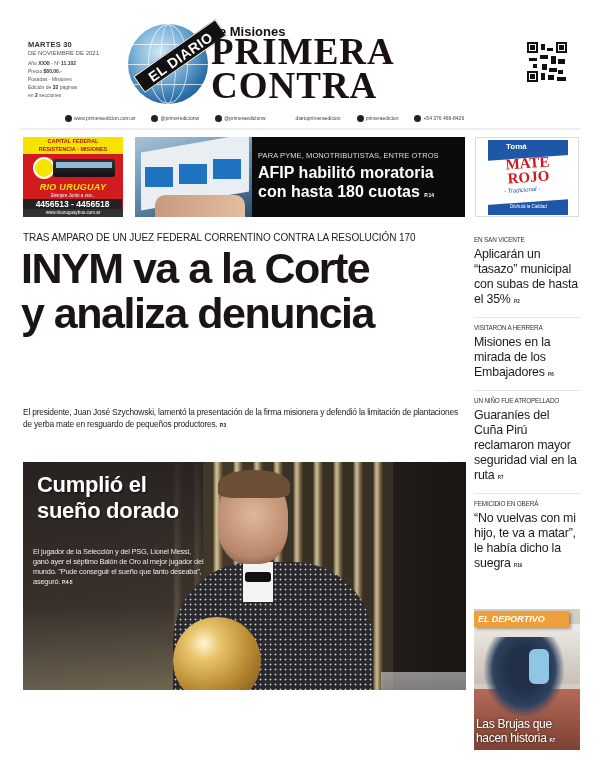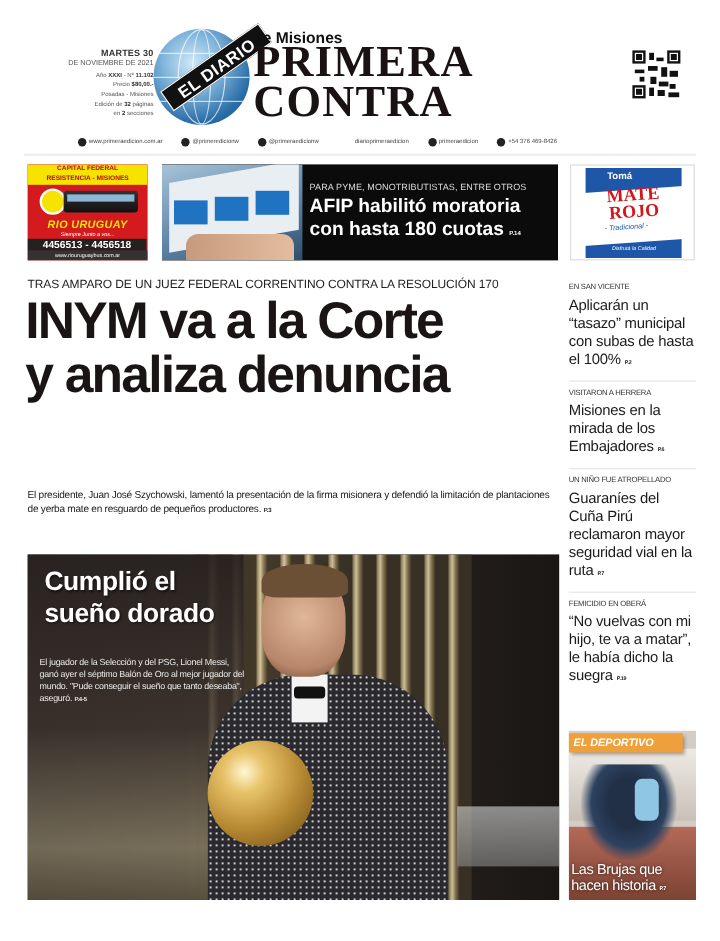--- a/index.html
+++ b/index.html
@@ -1,21 +1,21 @@
 <!DOCTYPE html>
 <html><head>
 <meta charset="utf-8">
 <style>
   * { box-sizing: border-box; margin: 0; padding: 0; }
   html, body { width: 600px; height: 784px; background: #ffffff; overflow: hidden; }
   body { position: relative; font-family: "Liberation Sans", sans-serif; color: #1b1b1b; }
 
   
   .masthead { position: absolute; left: 0; top: 0; width: 600px; height: 110px; }
-  .edition-info { position: absolute; left: 28px; top: 40px; width: 100px; text-align: right; }
+  .edition-info { position: absolute; left: 28px; top: 40px; width: 100px; }
   .edition-info .day { font-size: 7.5px; font-weight: bold; color: #333; letter-spacing: 0.2px; }
   .edition-info .date { font-size: 6px; color: #555; margin-top: 1px; }
   .edition-info .meta { font-size: 5px; color: #555; line-height: 8px; margin-top: 3px; }
   .edition-info .meta b { color: #333; }
 
   .logo { position: absolute; left: 128px; top: 18px; width: 350px; height: 82px; }
   .globe { position: absolute; left: 0; top: 6px; width: 80px; height: 80px; border-radius: 50%;
     background: radial-gradient(circle at 40% 35%, #cfe8f7 0%, #7fb4da 35%, #2b6ea8 70%, #184f86 100%);
     overflow: hidden; }
   .globe .lat { position: absolute; left: 0; width: 100%; height: 1px; background: rgba(255,255,255,0.7); }
@@ -67,21 +67,21 @@
   .ad-mate .calidad { position: absolute; left: 34px; top: 66px; font-size: 4.5px; color: #fff; font-style: italic; }
 
   
   .kicker { position: absolute; left: 23px; top: 232px; font-size: 10px; color: #222; letter-spacing: -0.1px; }
   .headline { position: absolute; left: 21px; top: 246px; width: 450px; font-family: "Liberation Sans", sans-serif; font-weight: bold;
     font-size: 43px; line-height: 45px; color: #1a1414; letter-spacing: -1.5px; }
   .lead { position: absolute; left: 23px; top: 406px; width: 440px; font-size: 8.4px; line-height: 12px; color: #222; letter-spacing: -0.2px; }
   .lead .pg { font-size: 5px; font-weight: bold; }
 
   
-  .photo { position: absolute; left: 23px; top: 462px; width: 443px; height: 288px; overflow: hidden;
+  .photo { position: absolute; left: 23px; top: 462px; width: 443px; height: 228px; overflow: hidden;
     background: linear-gradient(90deg, #2a2422 0%, #3a322c 30%, #6b5d44 45%, #2b2521 60%, #1a1613 100%); }
   .photo .stripes { position: absolute; left: 140px; top: 0; width: 230px; height: 288px;
     background: repeating-linear-gradient(90deg, #3b3326 0px, #3b3326 10px, #bca677 12px, #e4d6ad 14px, #8a7650 17px, #3b3326 20px); opacity: 0.85; }
   .photo .haze { position: absolute; left: 0; top: 0; width: 180px; height: 288px;
     background: linear-gradient(180deg, rgba(40,34,32,0.95) 0%, rgba(60,50,45,0.8) 50%, rgba(160,150,120,0.6) 85%, rgba(100,90,70,0.7) 100%); }
   .photo .head { position: absolute; left: 195px; top: 12px; width: 70px; height: 90px; border-radius: 45% 45% 40% 40%; background: radial-gradient(circle at 50% 45%, #e0b79a, #b8866a 70%, #6a4a35 100%); }
   .photo .hair { position: absolute; left: 195px; top: 8px; width: 72px; height: 28px; border-radius: 50% 50% 20% 20%; background: #6b5036; }
   .photo .suit { position: absolute; left: 150px; top: 100px; width: 200px; height: 200px; border-radius: 40% 40% 0 0;
     background: radial-gradient(circle, #cfcfcf 0.7px, transparent 1.2px) 0 0 / 5px 5px, #2a2a2e; }
   .photo .collar { position: absolute; left: 220px; top: 100px; width: 30px; height: 40px; background: #f3f3f3; }
@@ -248,21 +248,21 @@
   <h2 class="photo-title">
     <div>Cumplió el</div>
     <div>sueño dorado</div>
   </h2>
   <p class="photo-text"><span>El jugador de la Selección y del PSG, Lionel Messi, ganó ayer el séptimo Balón de Oro al mejor jugador del mundo. "Pude conseguir el sueño que tanto deseaba", aseguró.</span> <span class="pg">P.4-5</span></p>
 </article>
 
 <aside class="sidebar">
   <div class="side-item">
     <div class="s-kicker">EN SAN VICENTE</div>
-    <div class="s-title"><span>Aplicarán un “tasazo” municipal con subas de hasta el 100%</span> <span class="pg">P.2</span></div>
+    <div class="s-title"><span>Aplicarán un “tasazo” municipal con subas de hasta el 35%</span> <span class="pg">P.2</span></div>
   </div>
   <div class="side-item">
     <div class="s-kicker">VISITARON A HERRERA</div>
     <div class="s-title"><span>Misiones en la mirada de los Embajadores</span> <span class="pg">P.6</span></div>
   </div>
   <div class="side-item">
     <div class="s-kicker">UN NIÑO FUE ATROPELLADO</div>
     <div class="s-title"><span>Guaraníes del Cuña Pirú reclamaron mayor seguridad vial en la ruta</span> <span class="pg">P.7</span></div>
   </div>
   <div class="side-item" style="border-bottom:none">

